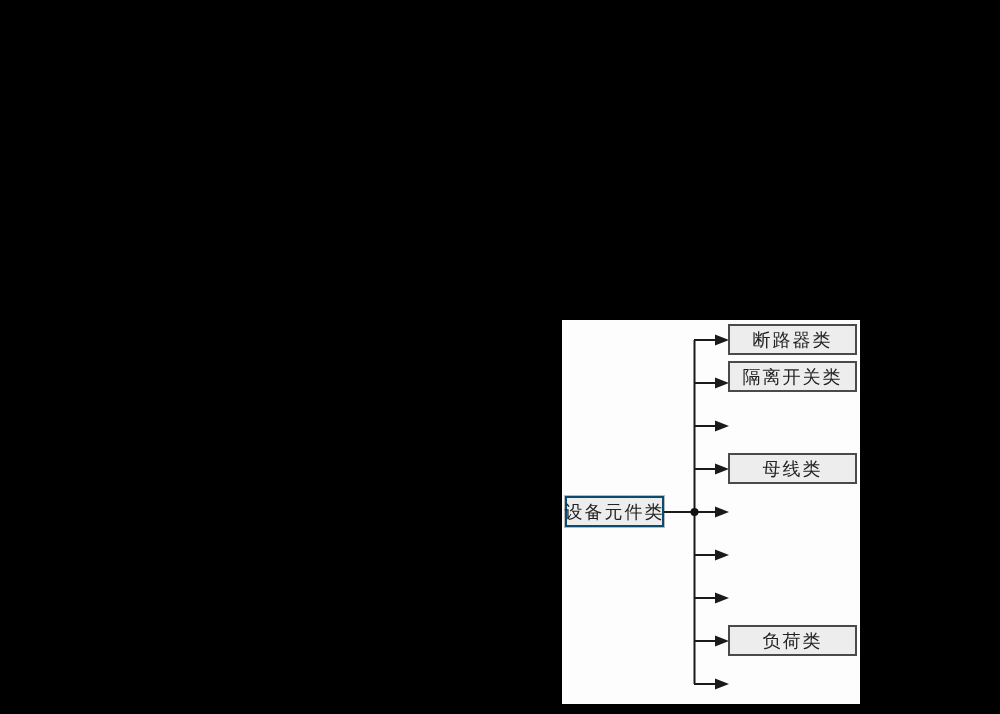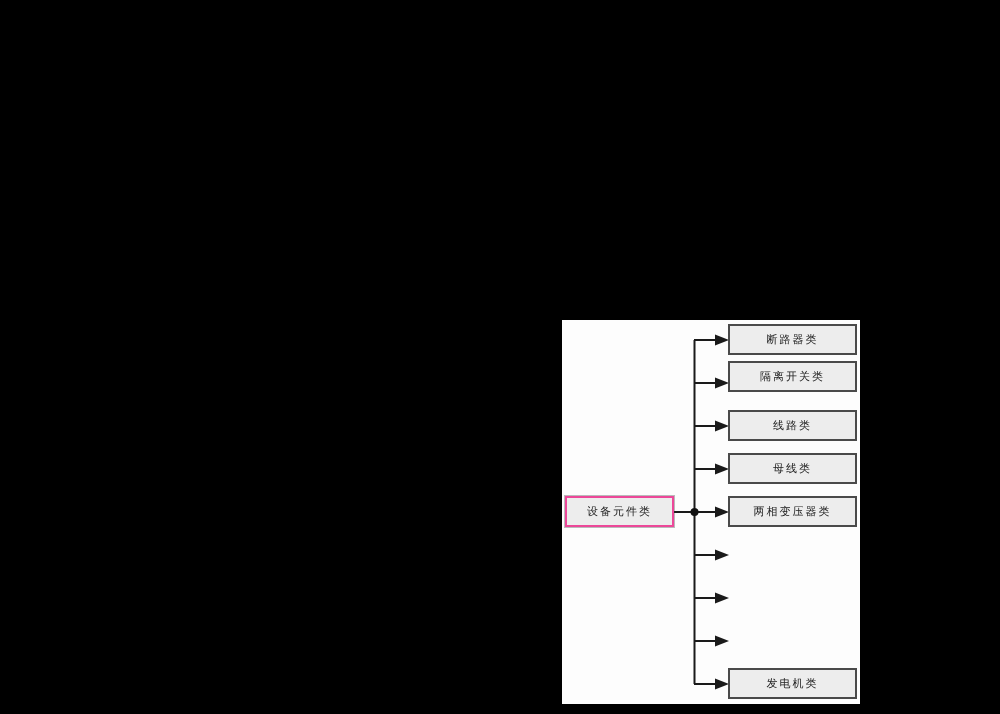--- a/index.html
+++ b/index.html
@@ -29,34 +29,34 @@
     top: 0;
     width: 298px;
     height: 384px;
   }
   .node {
     position: absolute;
     box-sizing: border-box;
     background: #ededed;
     border: 2px solid #4a4a4a;
     color: #222222;
-    font-size: 11px;
+    font-size: 18px;
     letter-spacing: 2px;
     text-align: center;
     display: flex;
     align-items: center;
     justify-content: center;
     white-space: nowrap;
   }
   .node-root {
     left: 3px;
     top: 176px;
-    width: 109px;
+    width: 99px;
     height: 31px;
-    border: 2px solid #ec4899;
+    border: 2px solid #0c4a6e;
     box-shadow: 0 0 0 1px rgba(60,60,60,0.35);
   }
   .node-child {
     left: 166px;
     width: 129px;
     height: 31px;
   }
 </style>
 </head>
 <body>
@@ -107,19 +107,17 @@
         <polygon points="153,358.5 153,369.5 167,364" fill="#1a1a1a"></polygon>
       </g>
 
       <circle cx="132.5" cy="192" r="4" fill="#111111"></circle>
     </svg>
 
     <div class="node node-root">设备元件类</div>
 
     <div class="node node-child" style="top:4px">断路器类</div>
     <div class="node node-child" style="top:41px">隔离开关类</div>
-    <div class="node node-child" style="top:90px">线路类</div>
     <div class="node node-child" style="top:133px">母线类</div>
-    <div class="node node-child" style="top:176px">两相变压器类</div>
-    <div class="node node-child" style="top:348px">发电机类</div>
+    <div class="node node-child" style="top:305px">负荷类</div>
 
   </div>
 </div>
 
 </body></html>

